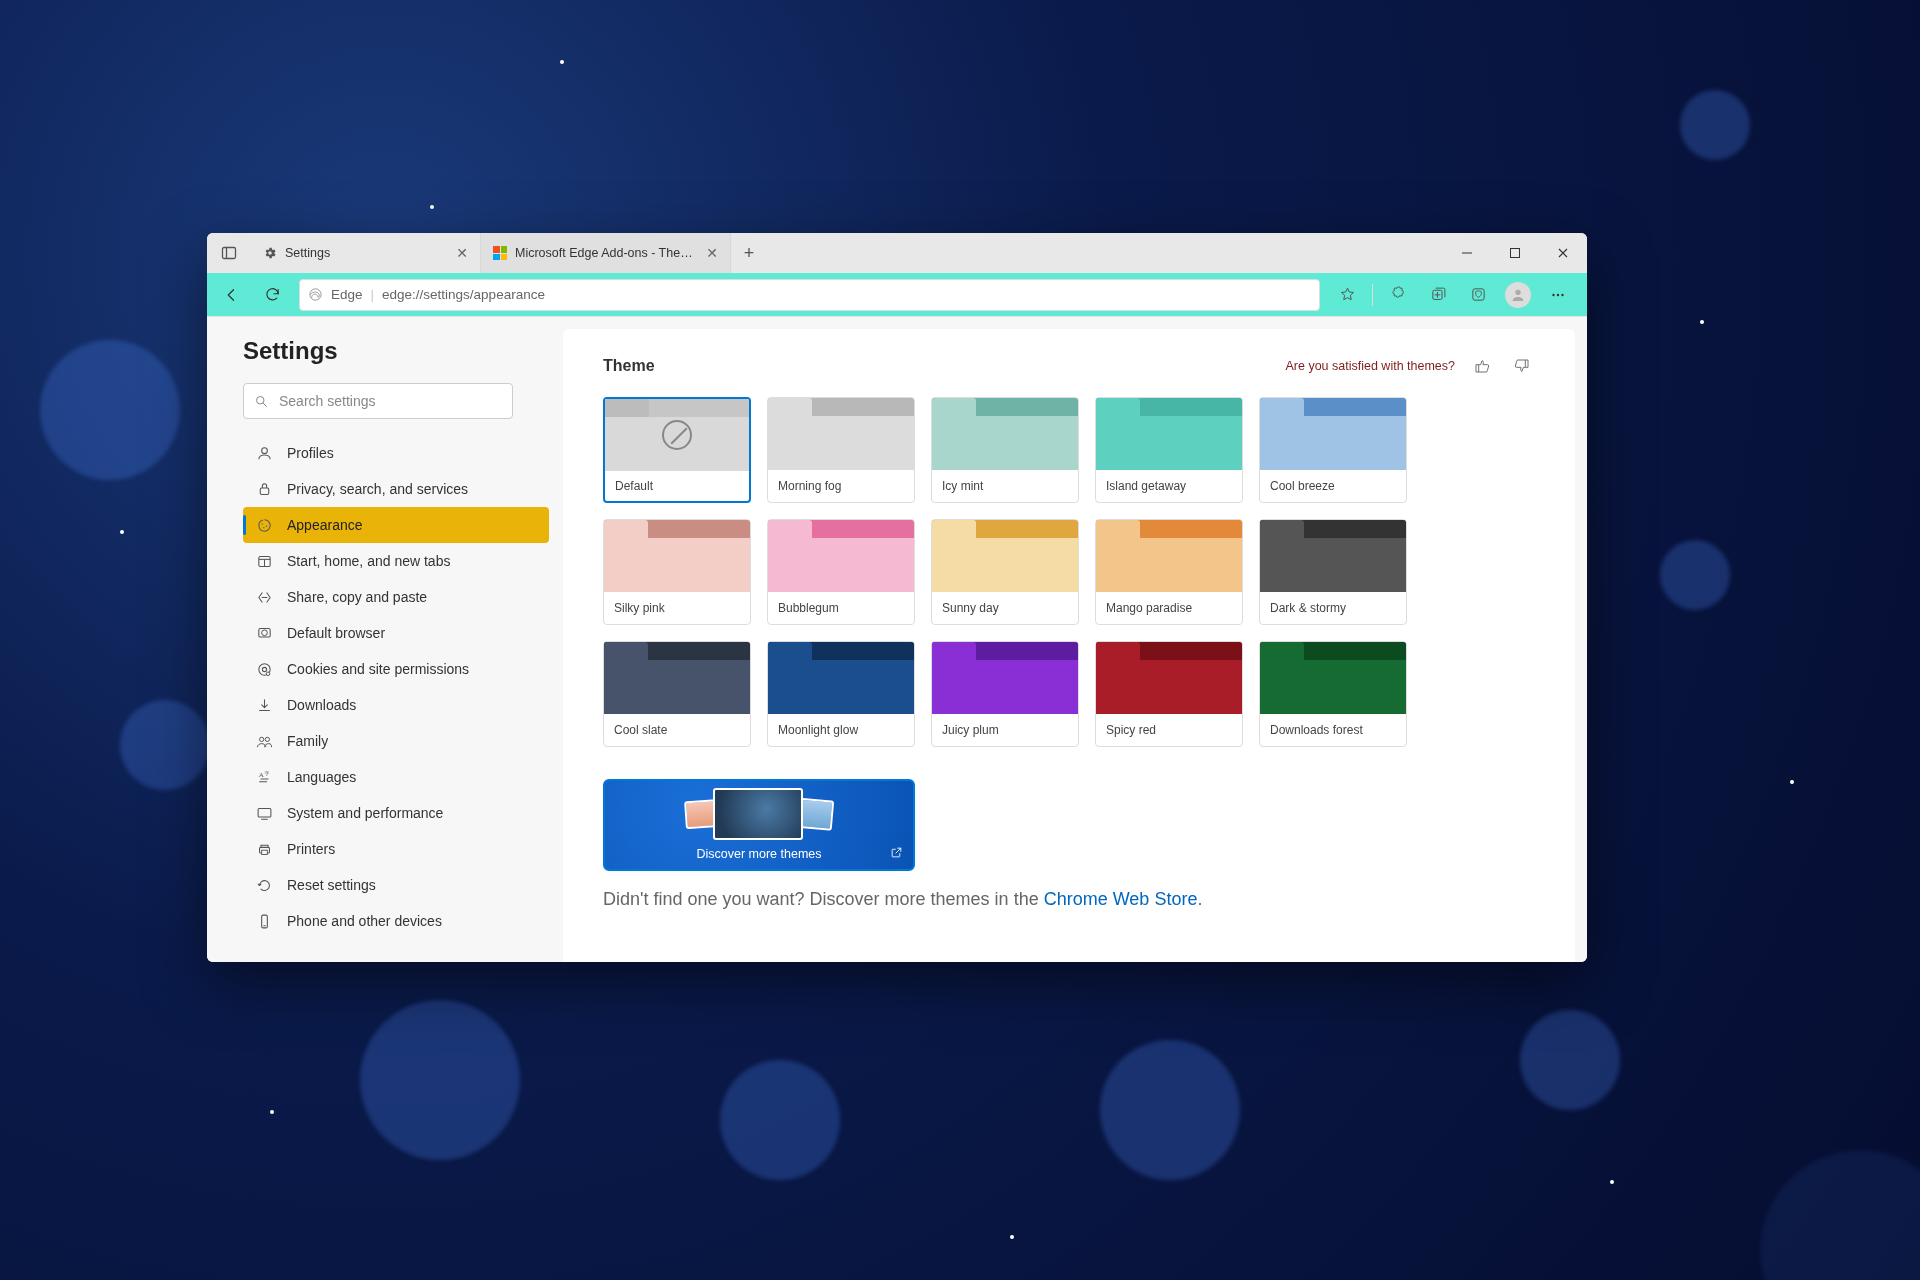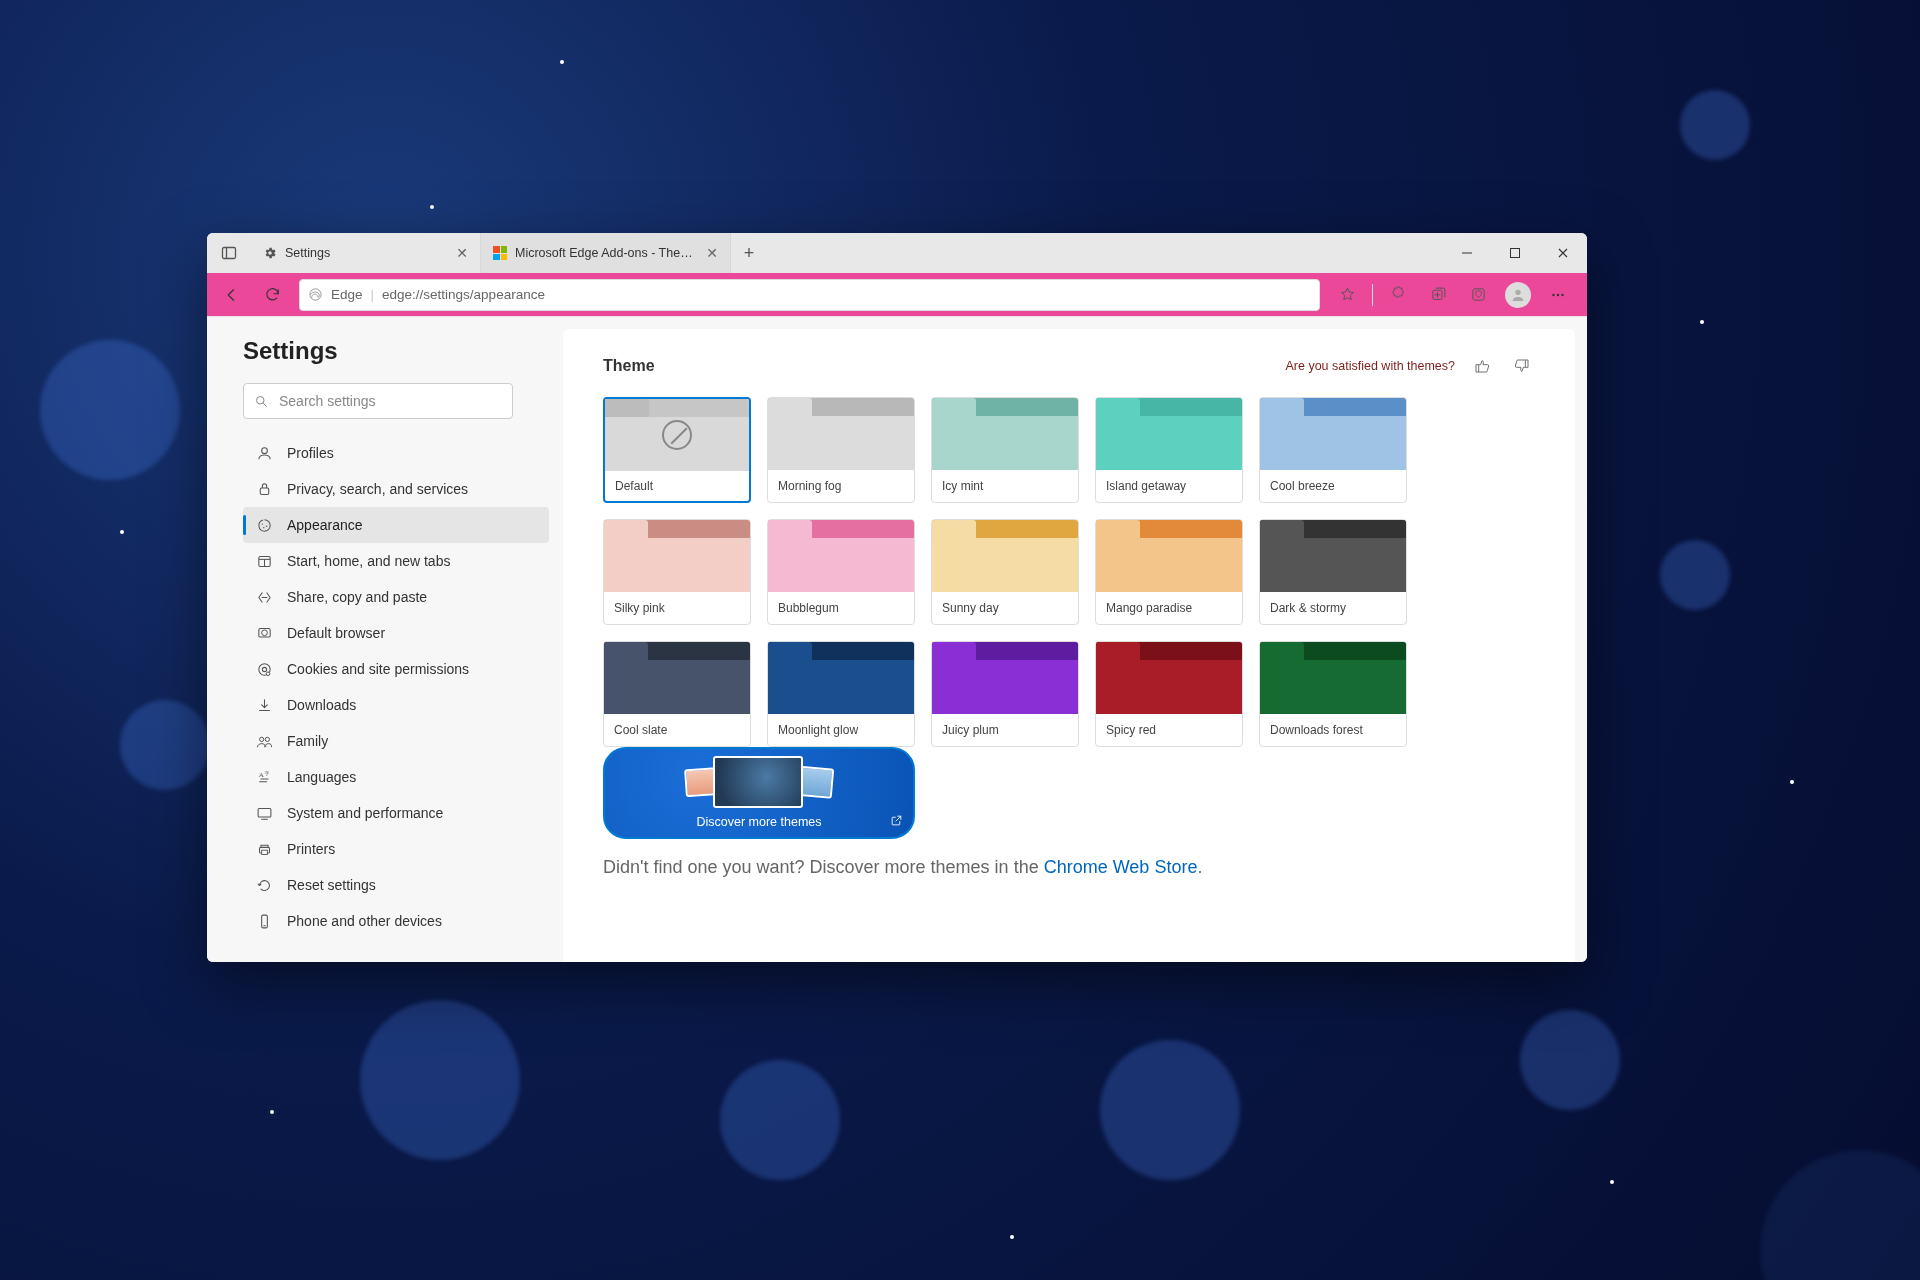--- a/index.html
+++ b/index.html
@@ -26,40 +26,40 @@
     .titlebar { height: 40px; background: #e8e8e8; display:flex; align-items: stretch; }
     .tab-well-btn { width: 44px; display:flex; align-items:center; justify-content:center; color:#555;}
     .tab { display:flex; align-items:center; padding: 0 10px 0 12px; font-size: 12.5px; color:#333; border-right: 1px solid #d8d8d8; min-width: 230px; max-width: 250px; gap:8px; background:#e8e8e8;}
     .tab.inactive { background:#e0e0e0; }
     .tab .label { flex:1; white-space:nowrap; overflow:hidden; text-overflow:ellipsis;}
     .tab .tab-close { color:#666; font-size:14px; padding:2px;}
     .newtab-btn { width:36px; display:flex; align-items:center; justify-content:center; color:#555; font-size:18px; }
     .titlebar-spacer { flex:1; }
     .win-btn { width:48px; display:flex; align-items:center; justify-content:center; color:#333; font-size:13px; }
 
-    .toolbar { height:44px; background:#ec4899; border-bottom:1px solid #e5e5e5; display:flex; align-items:center; padding: 0 6px; gap:2px;}
+    .toolbar { height:44px; background:#5eead4; border-bottom:1px solid #e5e5e5; display:flex; align-items:center; padding: 0 6px; gap:2px;}
     .tool-btn { width:38px; height:34px; display:flex; align-items:center; justify-content:center; color:#555; border-radius:4px;}
     .addressbar { flex:1; height:32px; background:#fff; border:1px solid #ddd; border-radius:4px; display:flex; align-items:center; padding:0 8px; font-size:13.5px; color:#666; gap:8px; margin: 0 6px;}
     .addressbar .edge-label { color:#666; }
     .addressbar .sep { color:#ccc; }
     .addressbar .url { color:#666; }
     .toolbar-right { display:flex; align-items:center; gap:2px; padding-right:4px; }
     .avatar { width:26px; height:26px; border-radius:50%; background:#ddd; display:flex; align-items:center; justify-content:center; color:#888;}
 
     .content { flex:1; display:flex; background:#f7f7f7; overflow:hidden; }
     .sidebar { width:356px; padding: 20px 14px 0 36px; overflow-y:auto;}
     
     .sidebar::-webkit-scrollbar { width: 12px; }
     .sidebar::-webkit-scrollbar-thumb { background: #c8c8c8; border-radius:6px; }
     .sidebar { scrollbar-width: thin; scrollbar-color: #c8c8c8 transparent; }
     .settings-title { font-size: 24px; font-weight:600; color:#222; margin-bottom: 18px; }
     .search-box { height:36px; border:1px solid #ccc; border-radius:4px; background:#fff; display:flex; align-items:center; padding: 0 10px; gap:10px; color:#888; font-size:14px; margin-bottom:16px; width:270px;}
     .nav-item { display:flex; align-items:center; height:36px; padding:0 10px 0 12px; font-size:14px; color:#333; gap:14px; border-radius:4px; cursor:pointer;}
     .nav-item .ic { width:18px; display:flex; align-items:center; justify-content:center; color:#555;}
-    .nav-item.active { background:#e5e5e5; position:relative; color:#222;text-align:center;}
+    .nav-item.active { background:#eab308; position:relative; color:#222;text-align:center;}
     .nav-item.active::before { content:""; position:absolute; left:0; top:8px; bottom:8px; width:3px; background:#0078d4; border-radius:2px;}
 
     .main { flex:1; background:#fff; margin:12px 12px 0 0; border-radius:6px 6px 0 0; padding: 24px 40px 24px 40px; overflow-y:auto; position:relative;}
     .main::-webkit-scrollbar { width:10px;} .main::-webkit-scrollbar-thumb{ background:#ccc; border-radius:5px;}
     .theme-header { display:flex; align-items:center; justify-content:space-between; margin-bottom:18px;}
     .theme-title { font-size:16px; font-weight:600; color:#333;}
     .feedback { display:flex; align-items:center; gap:14px; font-size:12.5px; color:#7f1d1d;}
     .feedback .fb-btn { width:26px; height:26px; display:flex; align-items:center; justify-content:center; color:#666;}
 
     .theme-grid { display:grid; grid-template-columns: repeat(5, 148px); gap: 16px 16px; }
@@ -486,21 +486,21 @@
           </div>
           <div class="theme-card">
             <div class="theme-swatch" style="background:#156b31">
               <div class="tabrow" style="background:#0c4a20"></div>
               <div class="tab1" style="background:#156b31"></div>
             </div>
             <div class="theme-label">Downloads forest</div>
           </div>
         </div>
 
-      <div class="discover-card" style="margin-top:0;border-radius:23px;">
+      <div class="discover-card" style="margin-top:32px;">
         <div class="imgs">
           <div class="thumb t1"></div>
           <div class="thumb t2"></div>
           <div class="thumb t3"></div>
         </div>
         <span class="discover-label">Discover more themes</span>
         <span class="ext-icon">
             <svg width="13" height="13" viewBox="0 0 24 24">
               <path d="M14 4h6v6M20 4l-9 9M18 14v5a1 1 0 0 1-1 1H5a1 1 0 0 1-1-1V7a1 1 0 0 1 1-1h5" fill="none" stroke="#fff" stroke-width="1.6" stroke-linecap="round" stroke-linejoin="round"></path>
             </svg>

